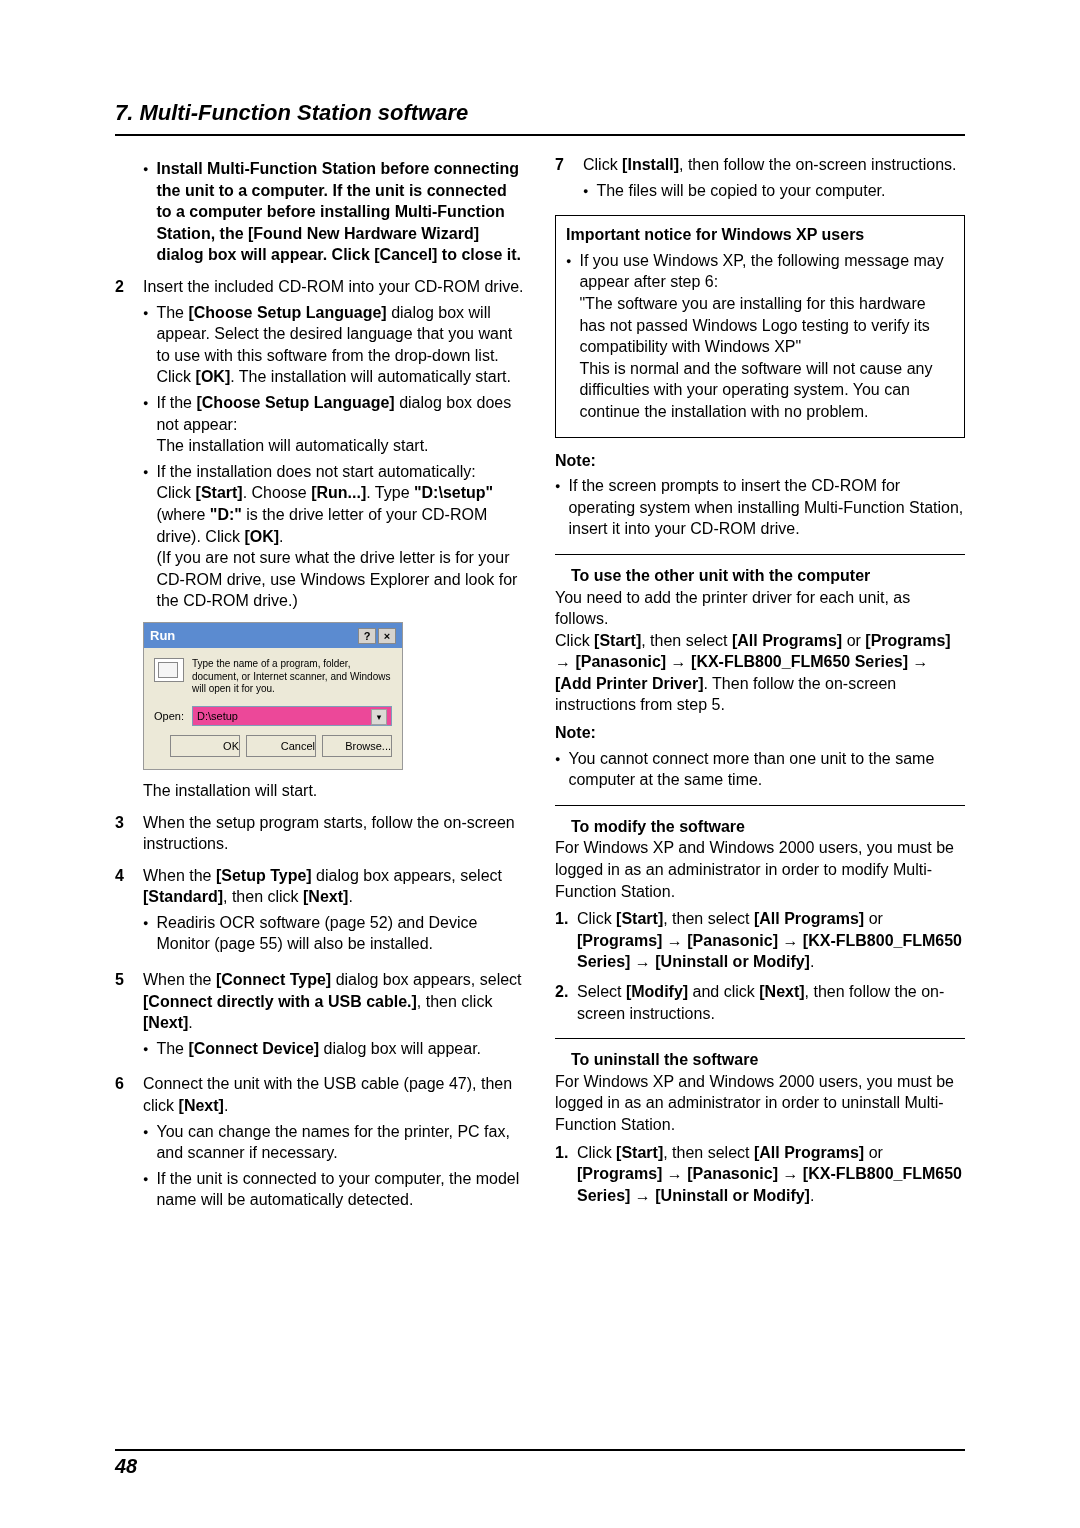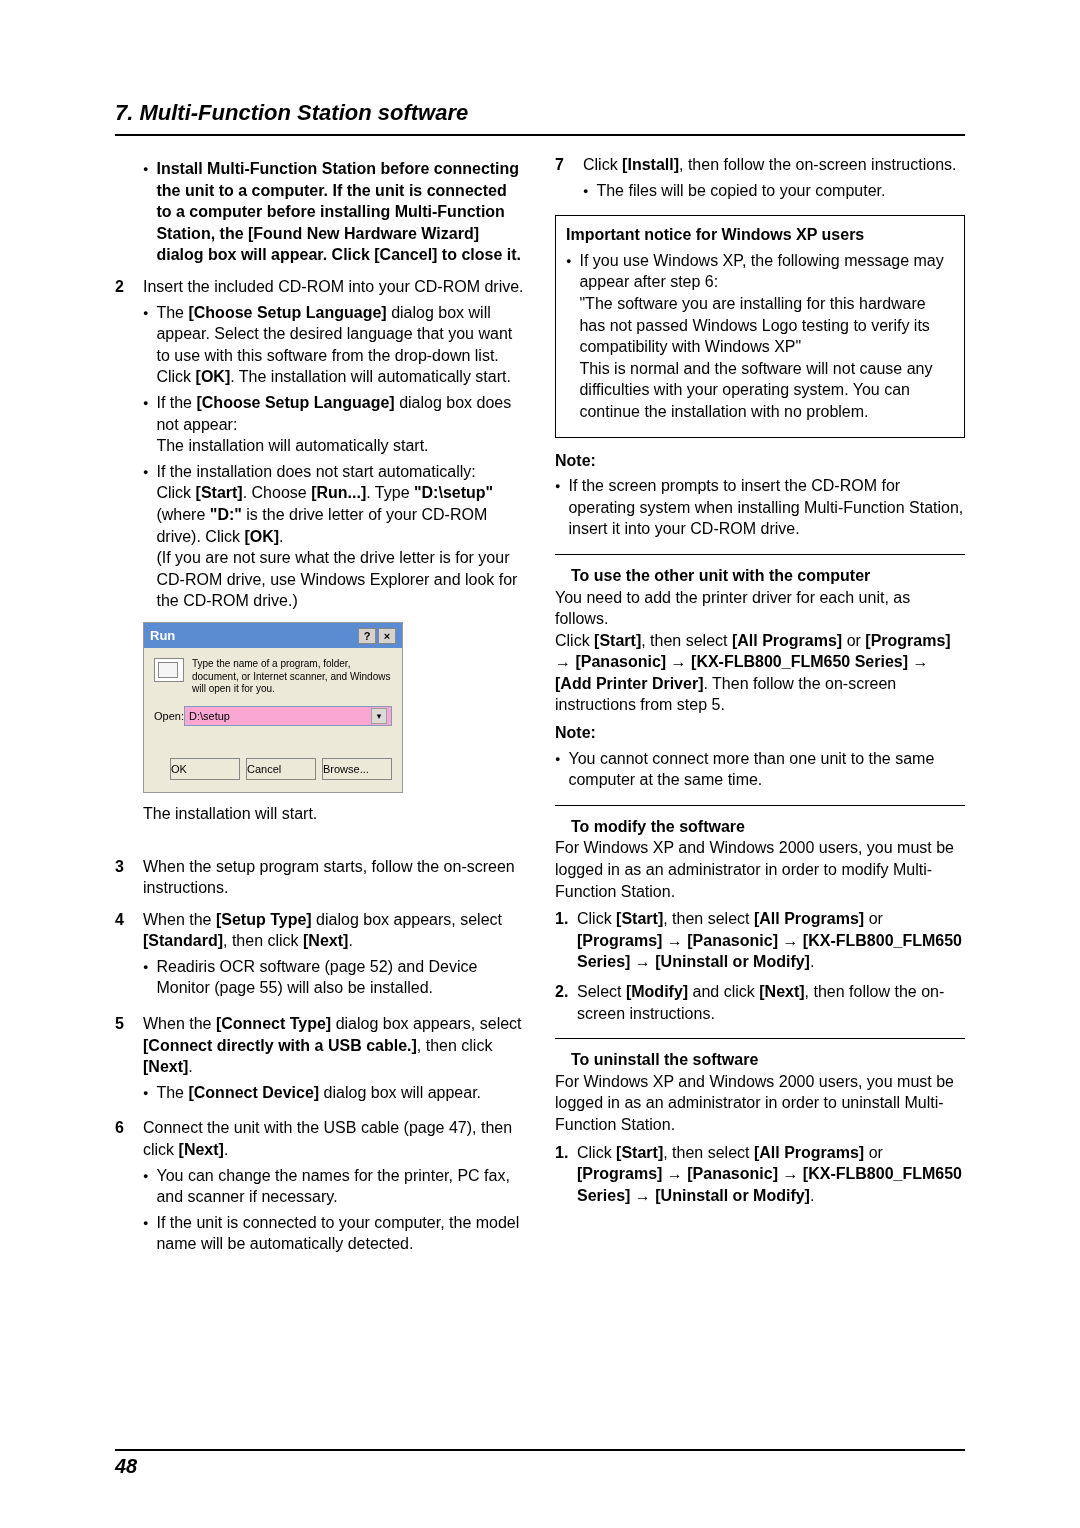--- a/index.html
+++ b/index.html
@@ -133,34 +133,34 @@
       border: 1px solid #888;
       background: #f5f5f5;
     }
     .run-desc {
       font-size: 10px;
       line-height: 1.25;
     }
     .run-open-row {
       display: flex;
       align-items: center;
-      margin-bottom: 32px;
+      gap: 8px;
+      margin-bottom: 9px;
     }
     .run-open-label {
       font-size: 11px;
     }
     .run-input {
       flex: 1;
       border: 1px solid #7f9db9;
-      background: #f9a8d4;
+      background: #ec4899;
       height: 20px;
       font-size: 11px;
       padding: 2px 4px;
       display: flex;
-      align-items: center;
       justify-content: space-between;
     }
     .run-input-dd {
       width: 16px;
       height: 16px;
       background: #dcdad5;
       border: 1px solid #a0a0a0;
       text-align: center;
       font-size: 9px;
       line-height: 14px;
@@ -169,25 +169,25 @@
       display: flex;
       justify-content: flex-end;
       gap: 6px;
     }
     .dlg-btn {
       width: 70px;
       height: 22px;
       border: 1px solid #888;
       background: #ece9d8;
       font-size: 11px;
-      text-align: left;
+      text-align: right;
       line-height: 20px;
     }
     .post-dialog {
-      margin-bottom: 21px;
+      margin-bottom: 0;
     }
     .noticebox {
       border: 1.5px solid #000;
       padding: 8px 10px 10px 10px;
       margin-top: 10px;
       margin-bottom: 12px;
     }
     .notice-title {
       font-weight: bold;
       margin-bottom: 2px;

